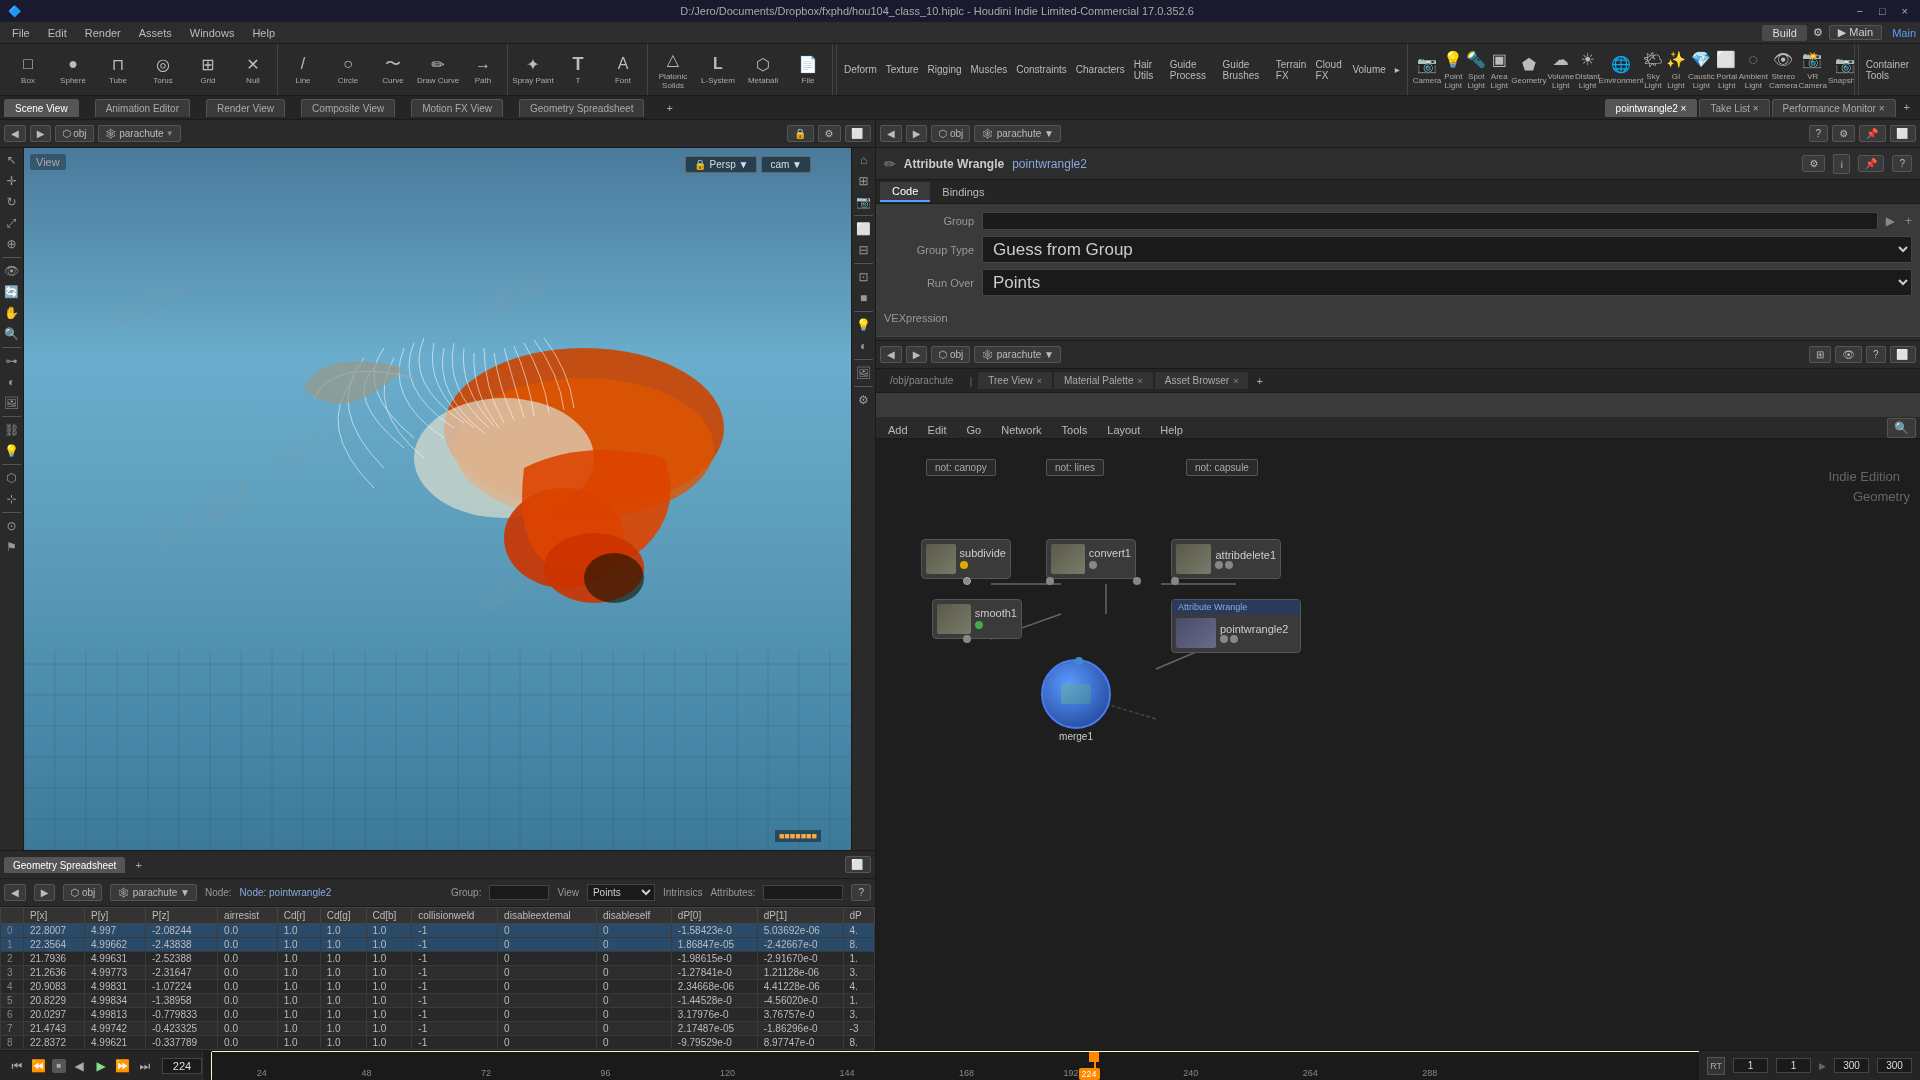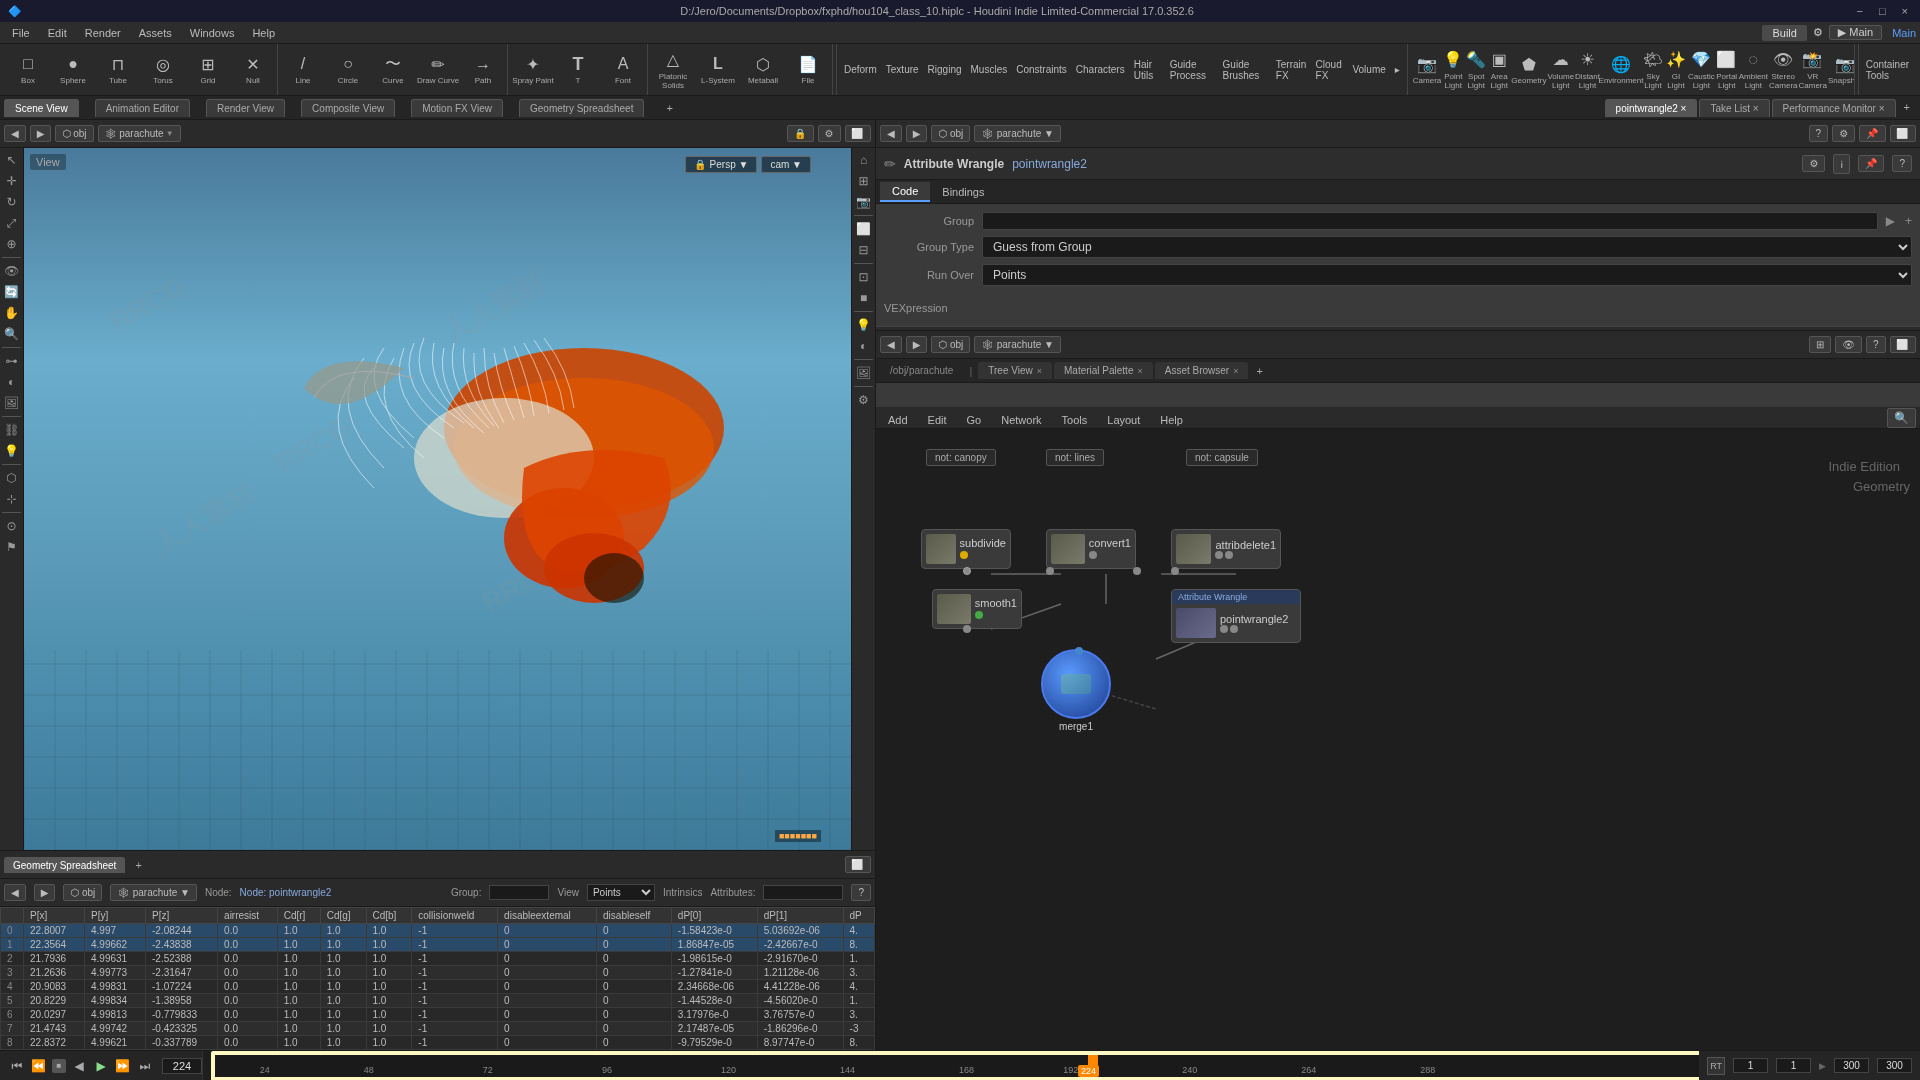--- a/index.html
+++ b/index.html
@@ -67,21 +67,21 @@
     #attrib-node { color: #88aadd; font-size: 12px; }
     #attrib-tabs { height: 24px; background: #252525; display: flex; align-items: center; padding: 0 4px; border-bottom: 1px solid #1a1a1a; }
     .attrib-tab { padding: 3px 12px; cursor: pointer; font-size: 11px; color: #bbb; }
     .attrib-tab.active { background: #3a3a3a; border-bottom: 2px solid #5a9eff; color: #fff; }
 
     
     #attrib-form { padding: 8px; display: flex; flex-direction: column; gap: 6px; }
     .form-row { display: flex; align-items: center; gap: 8px; }
     .form-label { width: 90px; text-align: right; color: #999; font-size: 11px; }
     .form-input { flex: 1; background: #1a1a1a; border: 1px solid #444; color: #ccc; padding: 2px 6px; font-size: 11px; border-radius: 2px; }
-    .form-select { flex: 1; background: #1a1a1a; border: 1px solid #444; color: #ccc; padding: 2px 6px; font-size: 12px; border-radius: 2px; }
+    .form-select { flex: 1; background: #1a1a1a; border: 1px solid #444; color: #ccc; padding: 2px 6px; font-size: 17px; border-radius: 2px; }
 
     
     #vex-section { padding: 8px; }
     .vex-label { color: #999; font-size: 11px; margin-bottom: 4px; }
     #vex-editor { width: 100%; height: 80px; background: #1a1a1a; border: 1px solid #444; color: #ddd; font-family: monospace; font-size: 12px; padding: 6px; resize: none; }
     #vex-footer { background: #2a2a2a; border-top: 1px solid #444; padding: 2px 8px; display: flex; justify-content: flex-end; }
     .vex-line-info { color: #888; font-size: 10px; }
 
     
     #node-panel { border-top: 1px solid #1a1a1a; flex: 1; display: flex; flex-direction: column; min-height: 350px; }
@@ -104,21 +104,21 @@
     
     #node-connections { position: absolute; top: 0; left: 0; width: 100%; height: 100%; pointer-events: none; }
 
     
     .not-label { position: absolute; background: #2a2a2a; border: 1px solid #555; padding: 2px 8px; font-size: 10px; color: #aaa; border-radius: 2px; }
 
     
     #timeline { height: 30px; background: #252525; display: flex; align-items: center; border-top: 1px solid #1a1a1a; }
     #timeline-controls { display: flex; align-items: center; gap: 4px; padding: 0 8px; }
     .tl-btn { width: 18px; height: 18px; display: flex; align-items: center; justify-content: center; cursor: pointer; color: #aaa; font-size: 12px; }
-    #timeline-bar { flex: 1; height: 16px; background: #1a1a1a; position: relative; border: 4px solid #fef9c3; border-radius: 2px; margin: 0 8px; }
+    #timeline-bar { flex: 1; height: 16px; background: #1a1a1a; position: relative; border: 1px solid #fef9c3; border-radius: 2px; margin: 0 8px; }
     #frame-input { width: 40px; background: #1a1a1a; border: 1px solid #444; color: #ddd; padding: 1px 4px; font-size: 11px; text-align: center; }
     #timeline-right { display: flex; align-items: center; gap: 8px; padding: 0 8px; }
 
     
     .watermark { position: absolute; color: rgba(150,150,150,0.15); font-size: 28px; font-weight: bold; pointer-events: none; user-select: none; transform: rotate(-30deg); }
 
     
     .graph-label { position: absolute; color: #888; font-size: 10px; }
 
     

